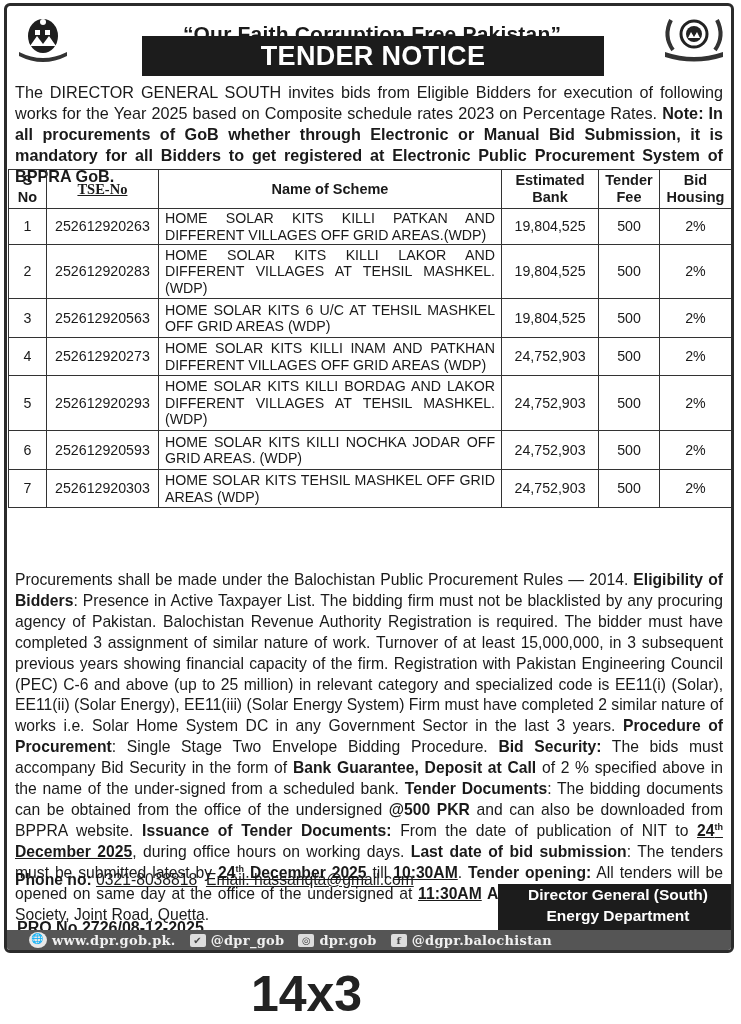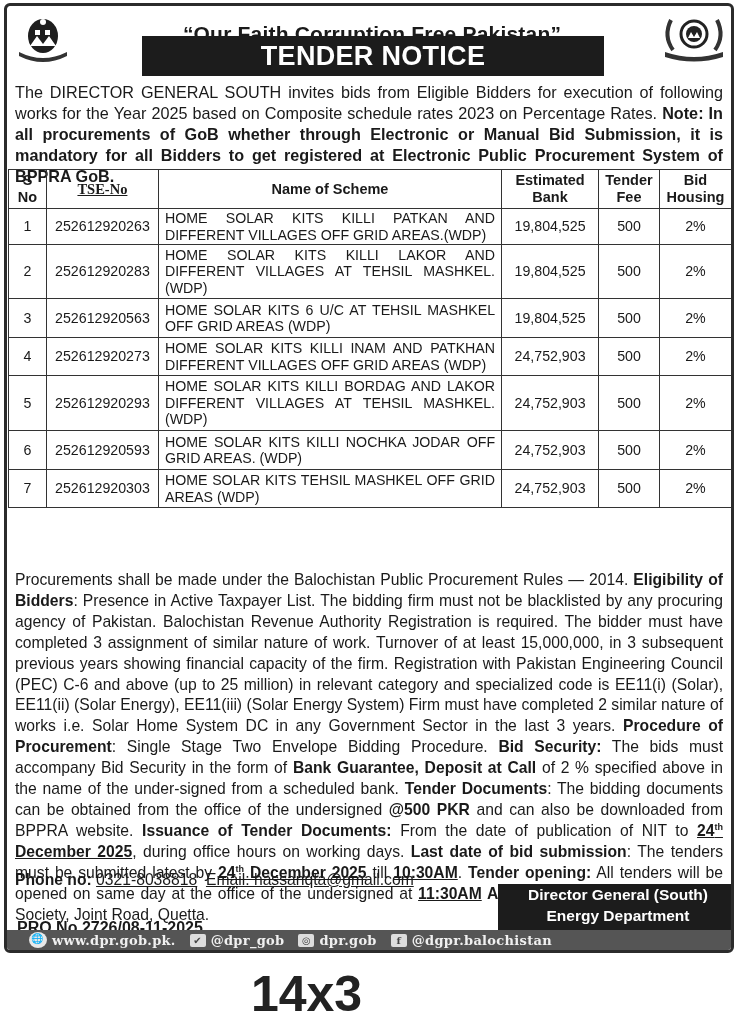--- a/index.html
+++ b/index.html
@@ -160,21 +160,21 @@
     <b>Phone no:</b>
     <span class="u">0321-8038818</span>&nbsp;
     <span class="u">Email: hassanqta@gmail.com</span>
   </div>
 
   <div class="sig">
     <div>Director General (South)</div>
     <div>Energy Department</div>
   </div>
 
-  <div class="prq">PRQ No.2726/08-11-2025</div>
+  <div class="prq">PRQ No.2726/08-12-2025</div>
 
   <div class="social">
     <div class="item">
       <span class="ic globe">🌐</span>
       <span>www.dpr.gob.pk.</span>
     </div>
     <div class="item">
       <span class="ic">✔</span>
       <span>@dpr_gob</span>
     </div>

